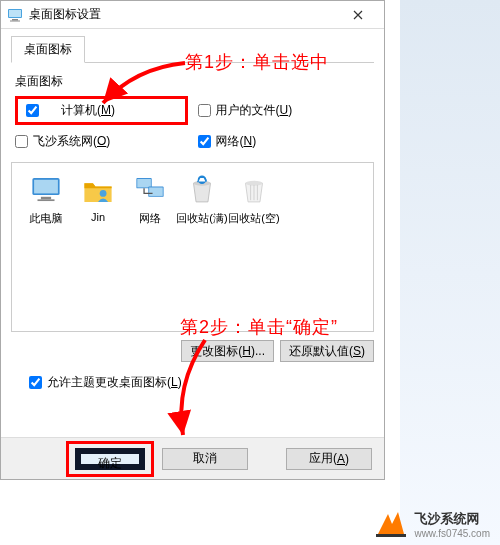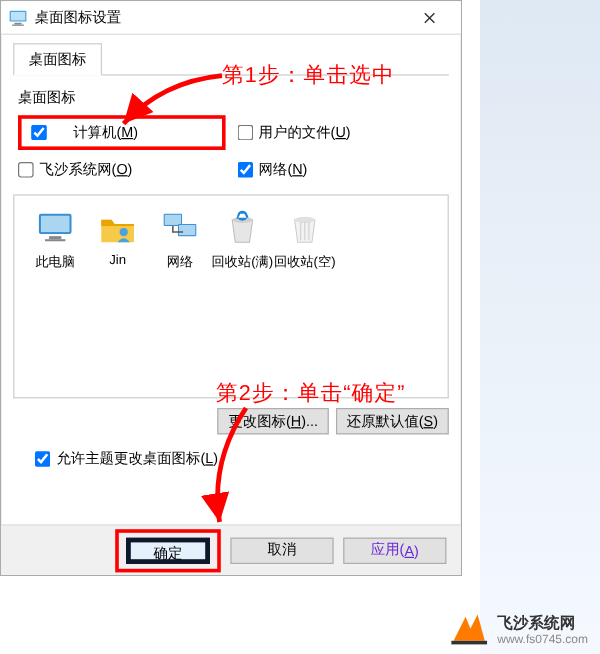--- a/index.html
+++ b/index.html
@@ -92,37 +92,37 @@
     display: flex; justify-content: flex-end; gap: 6px; margin-bottom: 12px;
   }
   .std-btn {
     min-width: 86px; height: 22px;
     border: 1px solid #adadad;
     background: #e1e1e1;
     font-family: inherit; font-size: 12px;
     display: inline-flex; align-items: center; justify-content: center;
     padding: 0 8px;
   }
-  .std-btn.disabled { color: #6d28d9; }
+  .std-btn.disabled { color: #000000; margin-left: 30px; }
   .bottom-bar {
     position: absolute; bottom: 0; left: 0; right: 0;
     height: 42px;
     background: #f0f0f0;
     border-top: 1px solid #ddd;
     display: flex; align-items: center; justify-content: flex-end;
     gap: 8px; padding: 0 12px;
   }
   .ok-highlight {
     border: 3px solid #f00;
     padding: 4px 6px;
     display: inline-flex;
   }
   .ok-btn {
     min-width: 70px; height: 22px;
-    border: 4px solid #0f172a;
+    border: 6px solid #0f172a;
     background: #e5f1fb;
     font-family: inherit; font-size: 12px;
   }
   .anno {
     position: absolute;
     color: #f00;
     font-size: 18px;
     font-weight: normal;
     pointer-events: none;
     letter-spacing: 1px;

